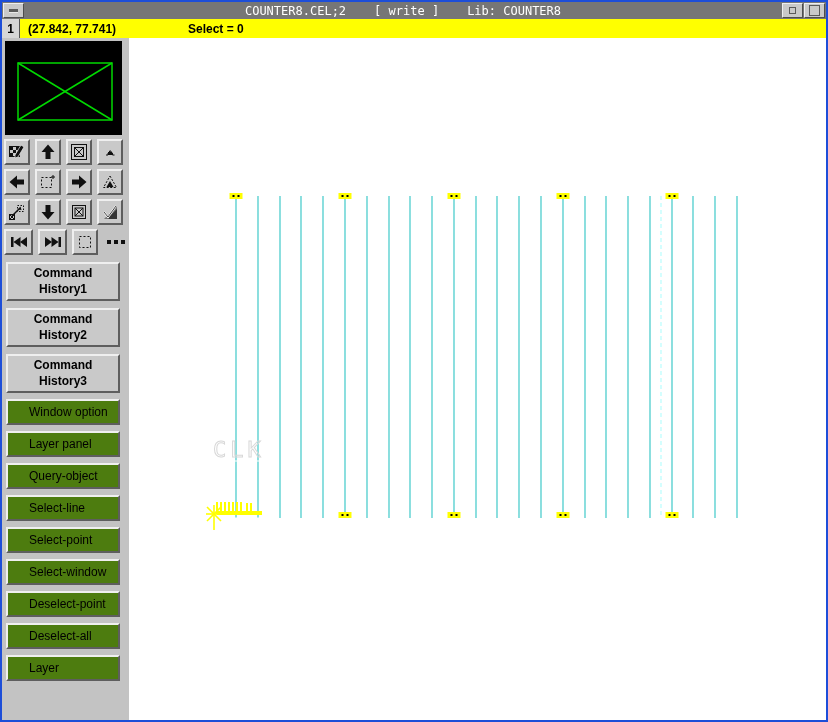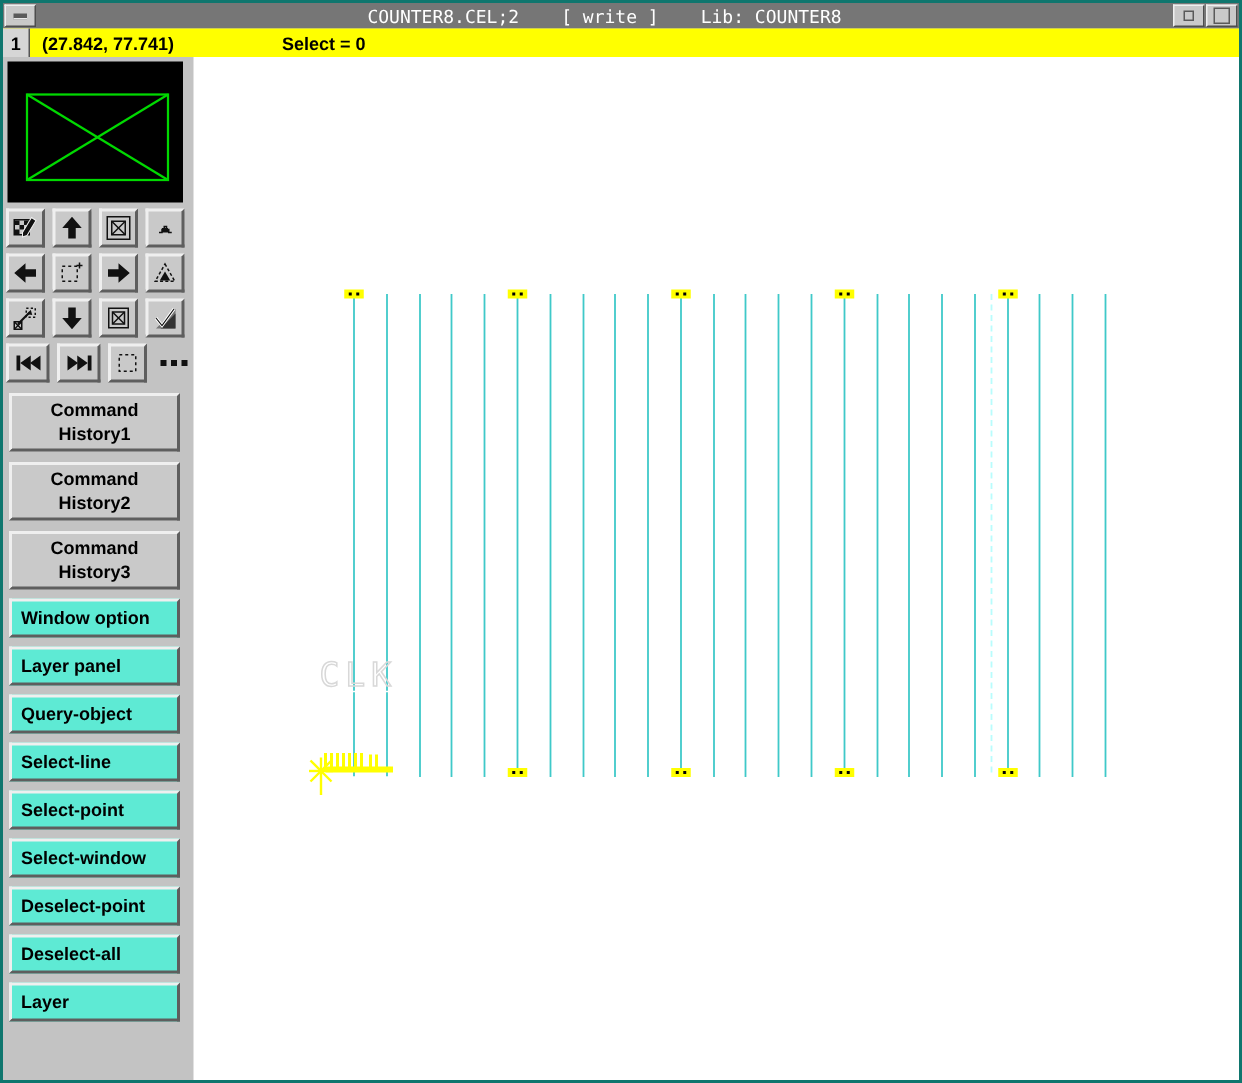--- a/index.html
+++ b/index.html
@@ -1,17 +1,17 @@
 <!DOCTYPE html>
 <html><head>
 <meta charset="utf-8">
 <style>
   html,body{margin:0;padding:0;}
   body{width:828px;height:722px;overflow:hidden;font-family:"Liberation Sans",sans-serif;background:#9a9a9a;}
-  #window{position:relative;width:828px;height:722px;box-sizing:border-box;border:2px solid #0f766e;background:#c3c3c3;}
+  #window{position:relative;width:828px;height:722px;box-sizing:border-box;border:2px solid #1d4ed8;background:#c3c3c3;}
 
   
   #titlebar{height:17px;background:#767676;display:flex;align-items:center;position:relative;}
   .wm-btn{width:19px;height:13px;background:#c9c9c9;border-top:1px solid #efefef;border-left:1px solid #efefef;
           border-right:1px solid #4d4d4d;border-bottom:1px solid #4d4d4d;display:flex;align-items:center;justify-content:center;flex:0 0 auto;}
   .wm-btn.left{margin-left:1px;}
   .wm-dash{width:9px;height:3px;background:#5a5a5a;border-bottom:1px solid #e8e8e8;}
   .wm-sq-small{width:5px;height:5px;border:1px solid #5a5a5a;background:#c9c9c9;}
   .wm-sq-big{width:9px;height:9px;border:1px solid #5a5a5a;background:#c9c9c9;}
   #title-text{flex:1;display:flex;justify-content:center;gap:28px;color:#ffffff;
@@ -43,24 +43,24 @@
   .tbtn.wide{width:29px;}
   #more-dots{display:flex;gap:3px;margin-left:4px;}
   #more-dots i{width:4px;height:4px;background:#111;display:block;}
 
   
   .cmdbtn{display:block;width:114px;margin:7px 0 0 4px;height:39px;box-sizing:border-box;background:#c9c9c9;
           border-top:2px solid #efefef;border-left:2px solid #efefef;
           border-right:2px solid #5e5e5e;border-bottom:2px solid #5e5e5e;
           font-weight:bold;font-size:12px;text-align:center;line-height:16px;color:#000;padding-top:0;
           font-family:"Liberation Sans",sans-serif;}
-  .menubtn{display:block;width:114px;margin:6px 0 0 4px;height:26px;box-sizing:border-box;background:#5eead4;
+  .menubtn{display:block;width:114px;margin:6px 0 0 4px;height:26px;box-sizing:border-box;background:#4d7c0f;
           border-top:2px solid #efefef;border-left:2px solid #efefef;
           border-right:2px solid #5e5e5e;border-bottom:2px solid #5e5e5e;
-          font-weight:bold;font-size:12px;text-align:left;line-height:21px;color:#000;padding-left:6px;
+          font-weight:normal;font-size:12px;text-align:left;line-height:21px;color:#000;padding-left:21px;
           font-family:"Liberation Sans",sans-serif;}
 </style>
 </head>
 <body>
 
 <div id="window">
 
   <div id="titlebar">
     <div class="wm-btn left">
       <div class="wm-dash"></div>

